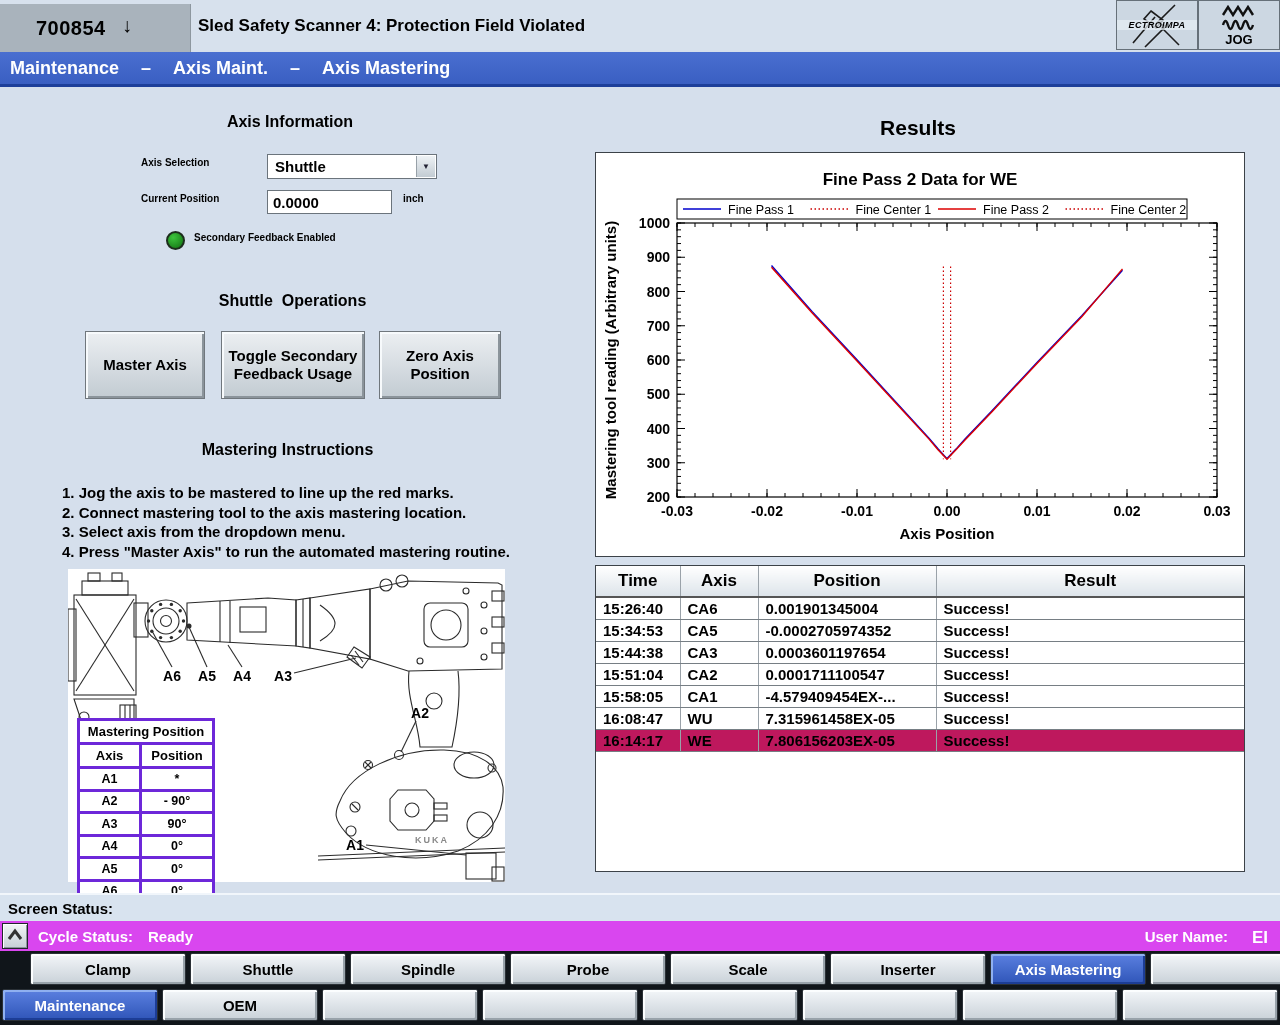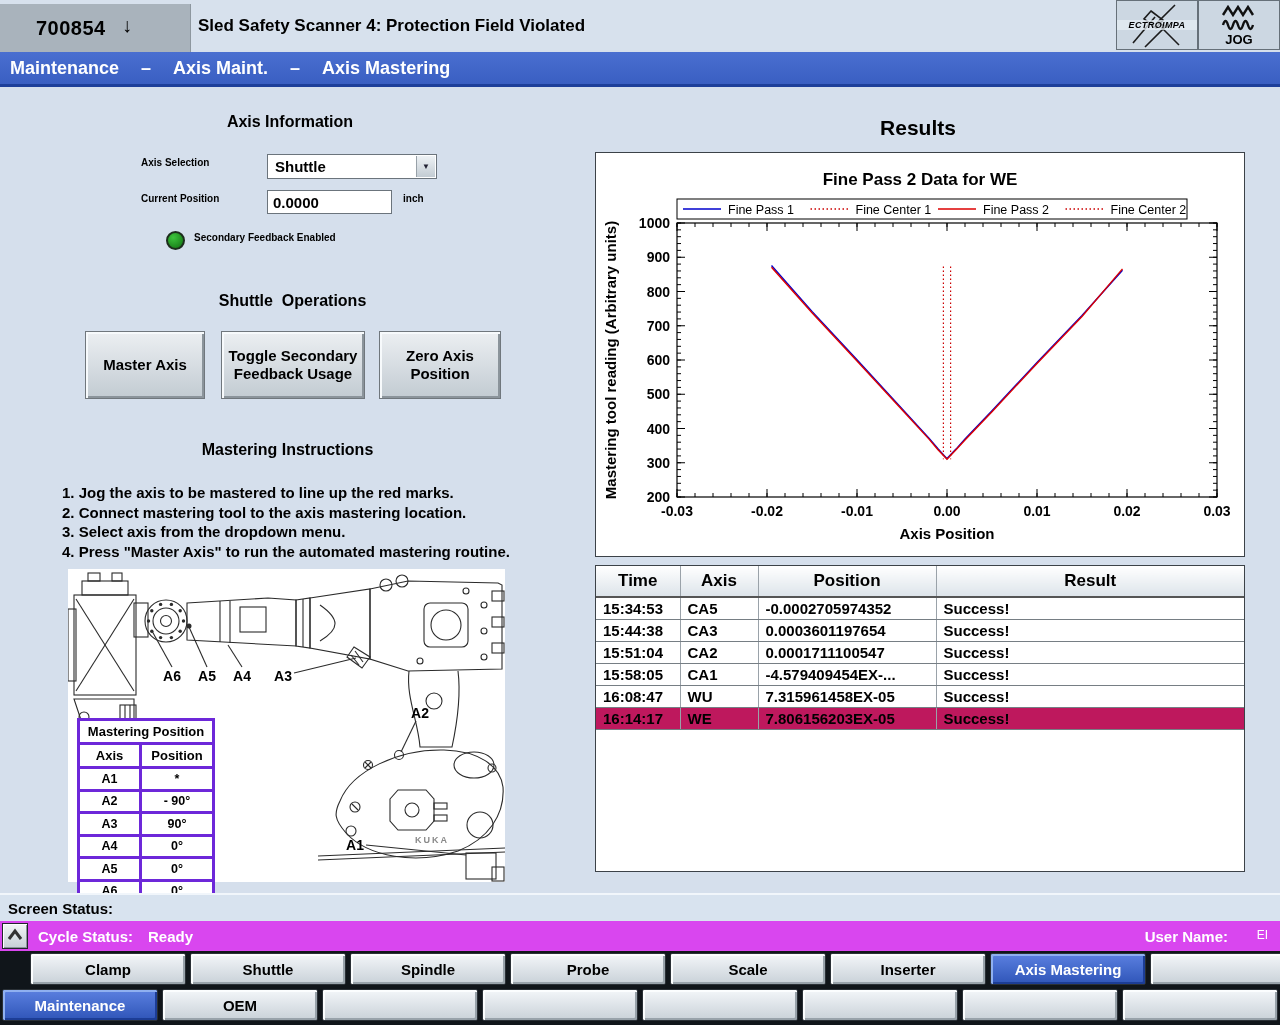--- a/index.html
+++ b/index.html
@@ -85,21 +85,21 @@
   
   #screen-status-bar{left:0;top:893px;width:1280px;height:28px;background:#d8e3ef;border-top:2px solid #f1f6fb;box-sizing:border-box;}
   #screen-status-label{position:absolute;left:8px;top:5px;font-size:15px;font-weight:bold;}
   #cycle-bar{left:0;top:921px;width:1280px;height:30px;background:#d946ef;color:#fff;}
   #collapse-btn{position:absolute;left:2px;top:2px;width:26px;height:26px;
     background:linear-gradient(#f2f5f7,#c6cfd6);border:1px solid #20262b;
     box-shadow:inset 1px 1px 0 #fff, inset -1px -1px 0 #8b949b;box-sizing:border-box;}
   #cycle-label{position:absolute;left:38px;top:7px;font-size:15px;font-weight:bold;}
   #cycle-value{position:absolute;left:148px;top:7px;font-size:15px;font-weight:bold;}
   #user-label{position:absolute;right:52px;top:7px;font-size:15px;font-weight:bold;}
-  #user-value{position:absolute;right:12px;top:7px;font-size:12px;font-weight:normal;}
+  #user-value{position:absolute;right:12px;top:7px;font-size:17px;font-weight:bold;}
 
   
   #menu-area{left:0;top:951px;width:1280px;height:74px;background:#10151a;}
   .menu-row{position:absolute;left:0;width:1280px;height:36px;display:flex;}
   #menu-row-1{top:0;padding-left:28px;} #menu-row-2{top:36px;}
   .softkey{width:160px;height:36px;box-sizing:border-box;padding:2px;}
   .softkey .face{width:100%;height:100%;box-sizing:border-box;border:1px solid #2a3036;border-radius:2px;
     background:linear-gradient(180deg,#f3f6f9,#c9d1d8);
     box-shadow:inset 2px 2px 0 #fbfdfe, inset -2px -2px 0 #98a2aa;
     display:flex;align-items:center;justify-content:center;font-size:15px;font-weight:bold;}
@@ -548,20 +548,26 @@
       <thead>
         <tr>
           <th>Time</th>
           <th>Axis</th>
           <th>Position</th>
           <th>Result</th>
         </tr>
       </thead>
       <tbody>
         <tr>
+          <td>15:26:40</td>
+          <td>CA6</td>
+          <td>0.001901345004</td>
+          <td>Success!</td>
+        </tr>
+        <tr>
           <td>15:34:53</td>
           <td>CA5</td>
           <td>-0.0002705974352</td>
           <td>Success!</td>
         </tr>
         <tr>
           <td>15:44:38</td>
           <td>CA3</td>
           <td>0.0003601197654</td>
           <td>Success!</td>

